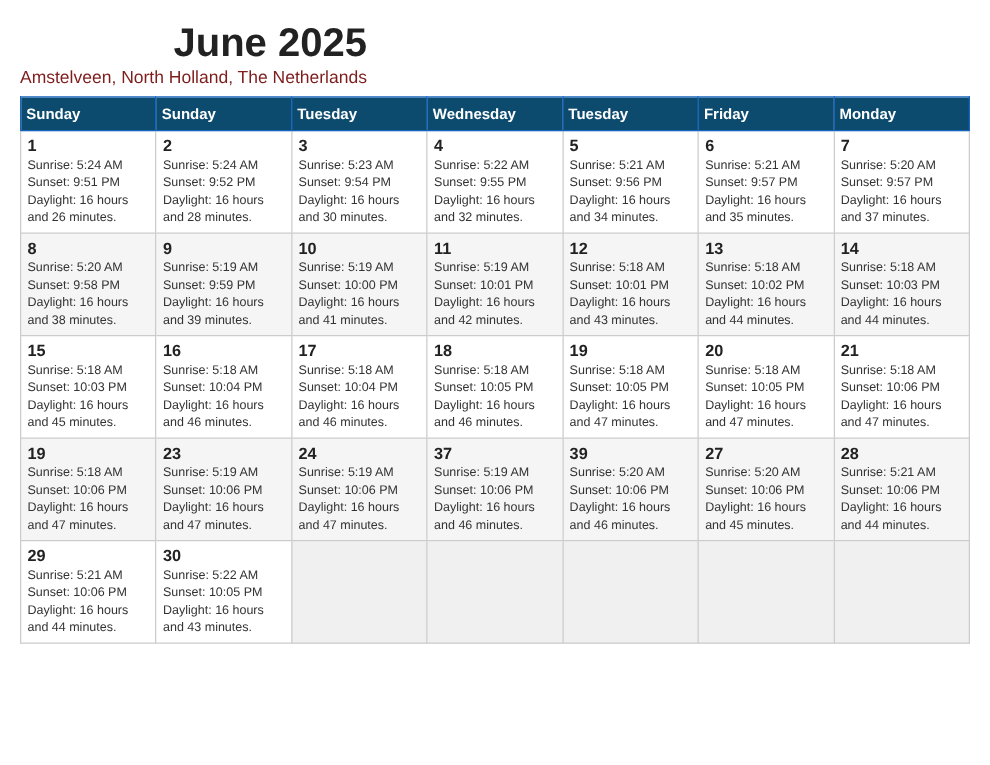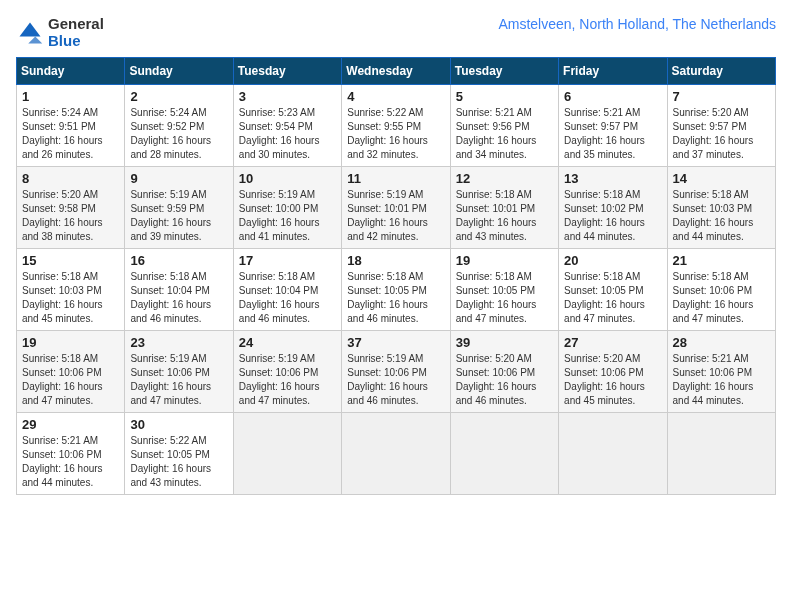--- a/index.html
+++ b/index.html
@@ -35,21 +35,21 @@
     .title-area {
       text-align: right;
     }
     .month-title {
       font-size: 32px;
       font-weight: bold;
       color: #222;
     }
     .subtitle {
       font-size: 14px;
-      color: #3b82f6;
+      color: #7f1d1d;
     }
     .calendar {
       width: 100%;
       border-collapse: collapse;
       font-size: 10.5px;
     }
     .calendar thead th {
       background: #0c4a6e;
       color: #fff;
       padding: 6px 4px;
@@ -82,45 +82,36 @@
     .day-info {
       color: #333;
       font-size: 10px;
       line-height: 1.4;
     }
   </style>
 </head>
 <body>
 
 <div class="header-area">
-  <div class="logo">
-    <svg class="logo-icon" viewBox="0 0 32 32">
-      <polygon points="16,4 28,20 4,20" fill="#1565c0"></polygon>
-      <polygon points="22,20 30,28 14,28" fill="#1565c0" opacity="0.7"></polygon>
-    </svg>
-    <div class="logo-text">
-      <div><span class="general">General</span></div>
-      <div><span class="blue">Blue</span></div>
-    </div>
-  </div>
   <div class="title-area">
+    <div class="month-title">June 2025</div>
     <div class="subtitle">Amstelveen, North Holland, The Netherlands</div>
   </div>
 </div>
 
 <table class="calendar">
   <thead>
     <tr>
       <th>Sunday</th>
       <th>Sunday</th>
       <th>Tuesday</th>
       <th>Wednesday</th>
       <th>Tuesday</th>
       <th>Friday</th>
-      <th>Saturday</th>
+      <th>Monday</th>
     </tr>
   </thead>
   <tbody id="calendar-body">
   <tr>
         <td>
           <span class="day-num">1</span>
           <div class="day-info">Sunrise: 5:24 AM<br>Sunset: 9:51 PM<br>Daylight: 16 hours and 26 minutes.</div>
         </td>
         <td>
           <span class="day-num">2</span>

